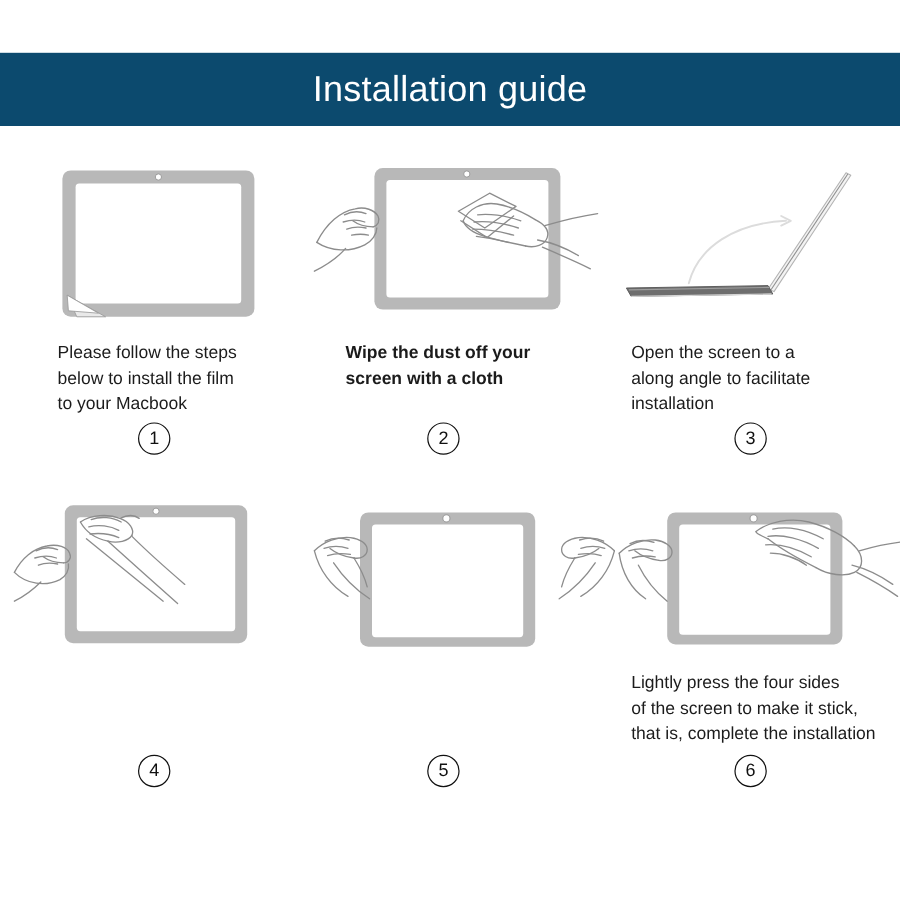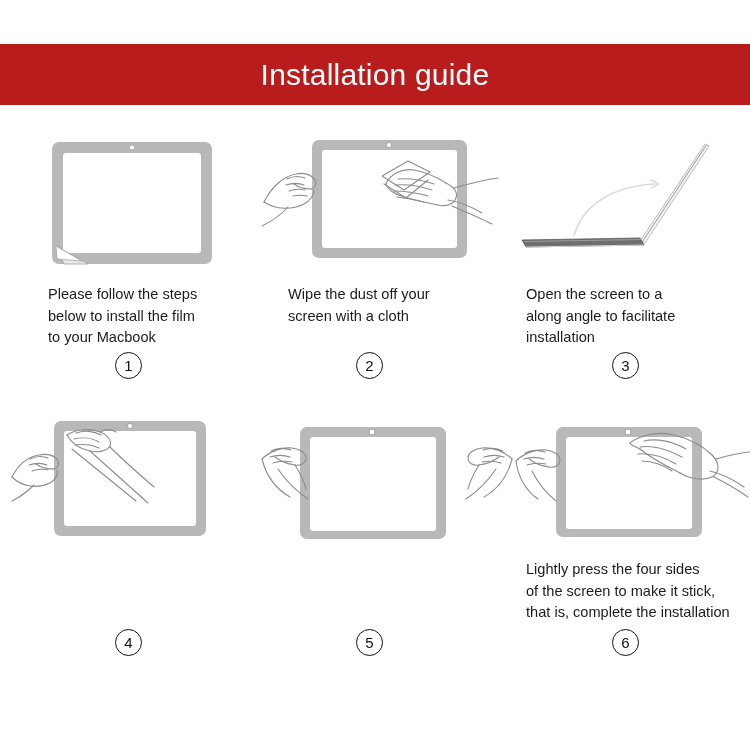--- a/index.html
+++ b/index.html
@@ -16,21 +16,21 @@
     -webkit-font-smoothing: antialiased;
   }
 
   
   .header-band {
     position: absolute;
     left: 0;
     top: 44px;
     width: 750px;
     height: 61px;
-    background: #b91c1c;
+    background: #0c4a6e;
     display: flex;
     align-items: center;
     justify-content: center;
   }
   .header-title {
     color: #ffffff;
     font-size: 30px;
     font-weight: 400;
     letter-spacing: 0.2px;
     line-height: 1;
@@ -68,21 +68,21 @@
     overflow: visible;
   }
 
   .caption {
     font-size: 14.6px;
     line-height: 21.5px;
     color: #1b1b1b;
     padding: 6px 16px 0 36px;
     white-space: pre-line;
   }
-  .step-cell.col2 .caption { padding-left: 26px; padding-right: 8px; }
+  .step-cell.col2 .caption { padding-left: 26px; padding-right: 8px; font-weight: bold; }
   .step-cell.col3 .caption { padding-left: 14px; padding-right: 4px; }
 
   .badge-row {
     position: absolute;
     left: 0;
     width: 100%;
     display: flex;
     justify-content: center;
   }
   .step-cell.row1 .badge-row { top: 224px; }

